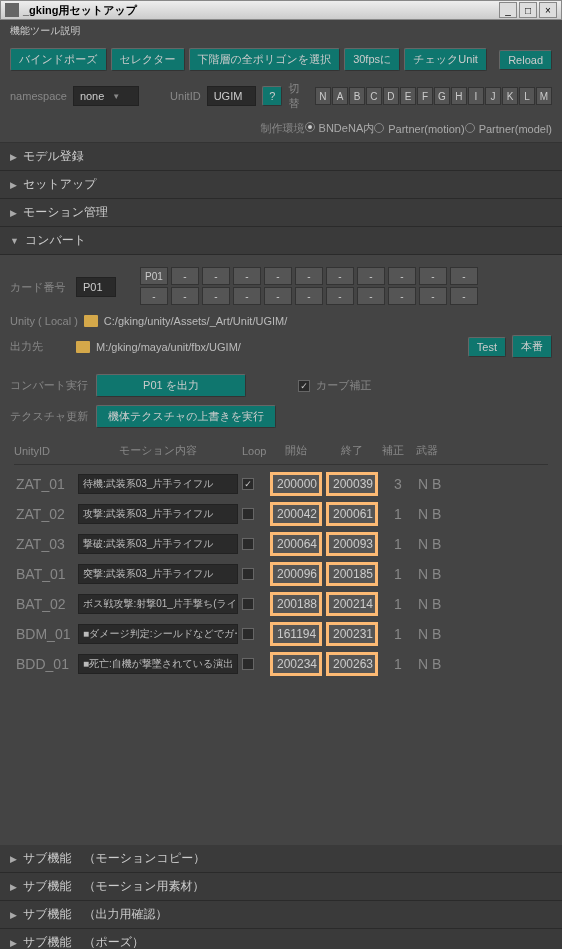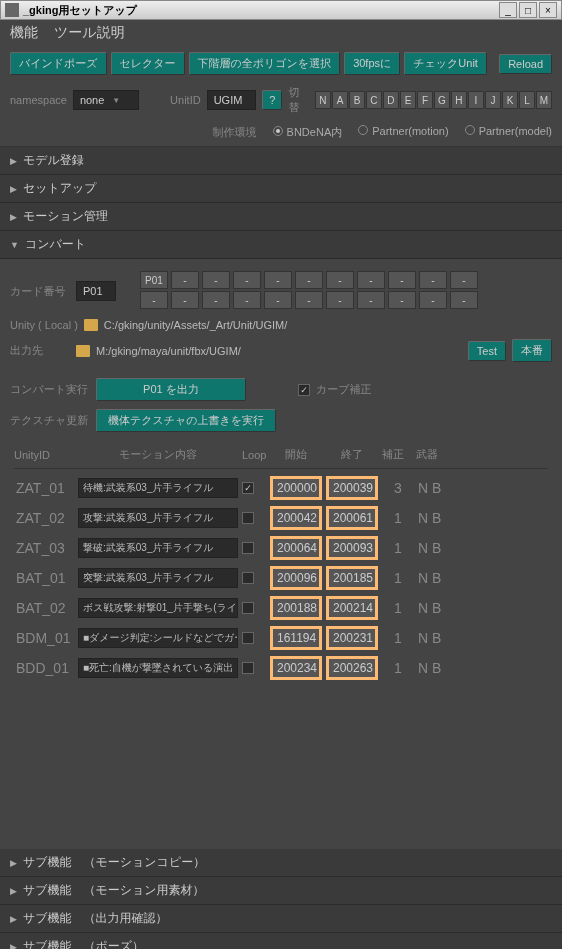--- a/index.html
+++ b/index.html
@@ -1,31 +1,31 @@
 <!DOCTYPE html>
 <html><head>
 <meta charset="utf-8">
 <style>
 * { box-sizing: border-box; margin: 0; padding: 0; font-family: "MS Gothic", "Meiryo", sans-serif; }
 body { background: #444; color: #aaa; font-size: 11px; width: 562px; height: 949px; overflow: hidden; }
 .titlebar { background: linear-gradient(#eee, #ccc); height: 20px; display: flex; align-items: center; padding: 0 4px; color: #000; border: 1px solid #888; }
 .titlebar-icon { width: 14px; height: 14px; background: #666; margin-right: 4px; }
 .titlebar-title { flex: 1; font-size: 11px; font-weight: bold; }
 .winbtn { width: 18px; height: 16px; border: 1px solid #888; background: #ddd; margin-left: 2px; display: flex; align-items: center; justify-content: center; font-size: 10px; cursor: pointer; }
-.menubar { background: #444; padding: 4px 10px; display: flex; gap: 16px; font-size: 14px; color: #ccc; }
+.menubar { background: #444; padding: 4px 10px; display: flex; font-size: 10px; color: #ccc; }
 .toolbar { padding: 6px 10px; display: flex; gap: 4px; align-items: center; }
 .btn { background: #0f766e; border: 1px solid #333; border-top-color: #666; border-left-color: #666; color: #ccc; padding: 3px 8px; font-size: 11px; cursor: pointer; border-radius: 2px; }
 .row { display: flex; align-items: center; gap: 6px; padding: 4px 10px; }
 .label { color: #888; font-size: 11px; }
 .input { background: #2a2a2a; border: 1px solid #222; color: #ccc; padding: 3px 6px; font-size: 11px; }
 .select { background: #2a2a2a; border: 1px solid #222; color: #ccc; padding: 3px 6px; font-size: 11px; display: flex; align-items: center; gap: 8px; }
 .select::after { content: "▼"; font-size: 8px; color: #888; }
 .letterbox { display: flex; gap: 1px; }
 .letter { width: 16px; height: 18px; background: #555; border: 1px solid #333; display: flex; align-items: center; justify-content: center; font-size: 10px; color: #ccc; cursor: pointer; }
-.radio-row { display: flex; gap: 16px; align-items: flex-start; padding: 6px 10px; justify-content: flex-end; }
+.radio-row { display: flex; align-items: center; padding: 6px 10px; justify-content: flex-end; }
 .radio { width: 10px; height: 10px; border-radius: 50%; border: 1px solid #888; display: inline-block; margin-right: 4px; position: relative; }
 .radio.checked::after { content: ""; position: absolute; width: 4px; height: 4px; background: #ccc; border-radius: 50%; top: 2px; left: 2px; }
 .accordion { border-top: 1px solid #333; }
 .acc-header { background: #3a3a3a; padding: 5px 10px; display: flex; align-items: center; gap: 6px; cursor: pointer; border-bottom: 1px solid #2a2a2a; font-size: 12px; color: #ccc; }
 .acc-arrow { font-size: 9px; color: #aaa; }
 .acc-body { background: #444; padding: 8px 0; }
 .folder-icon { width: 14px; height: 12px; background: #d4a84a; display: inline-block; border-radius: 1px; }
 .path { color: #bbb; font-size: 11px; }
 .slotrow { display: flex; gap: 3px; }
 .slot { width: 28px; height: 18px; background: #555; border: 1px solid #333; display: flex; align-items: center; justify-content: center; font-size: 10px; color: #ccc; }

